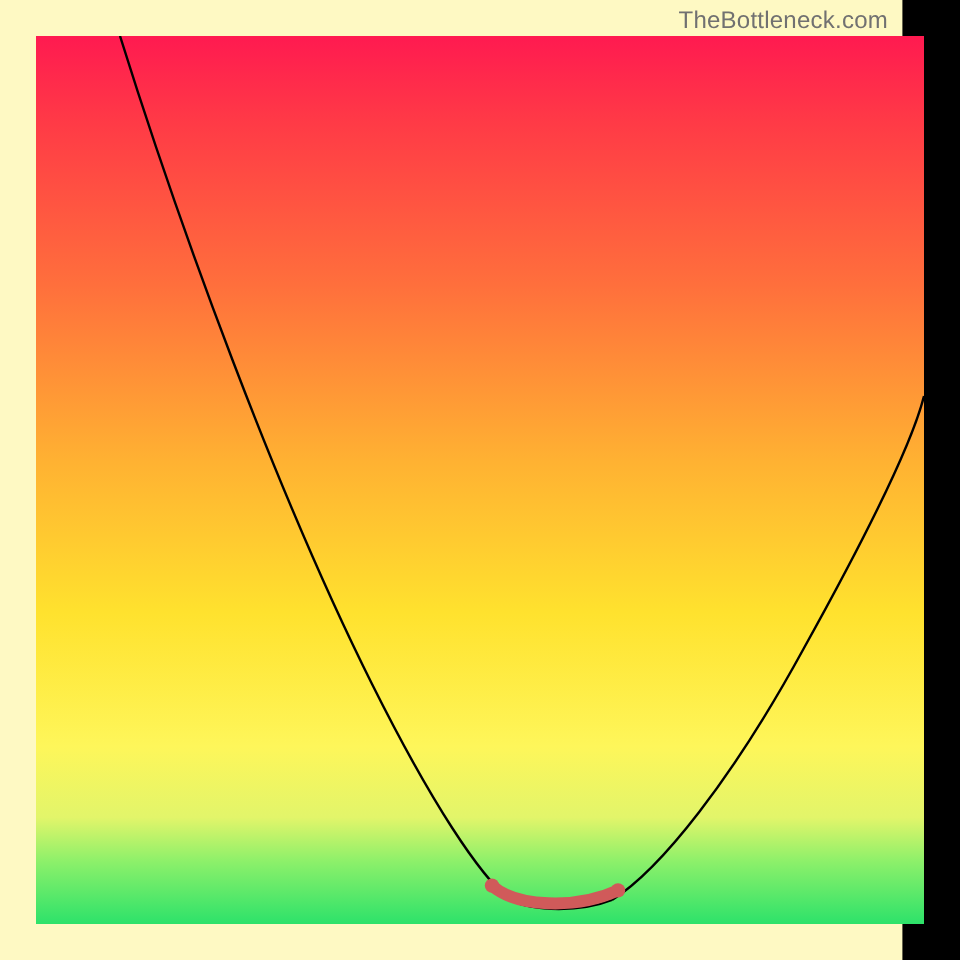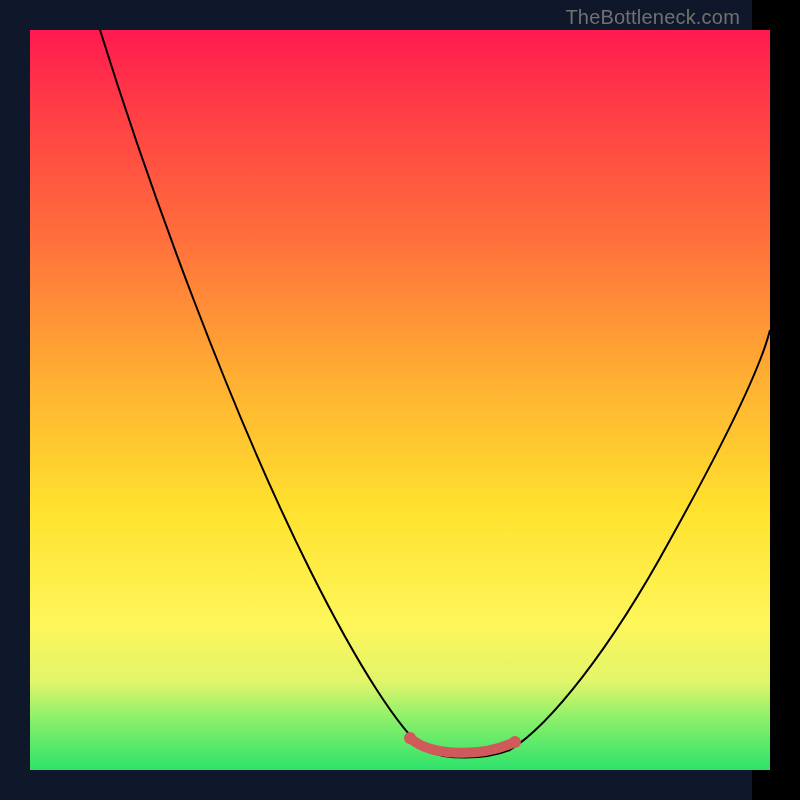--- a/index.html
+++ b/index.html
@@ -10,21 +10,21 @@
     background: #000;
     font-family: Arial, sans-serif;
     overflow: hidden;
   }
   .frame {
     position: absolute;
     left: 0;
     top: 0;
     width: 752px;
     height: 800px;
-    background: #0f172a;
+    background: #fef9c3;
   }
   .plot {
     position: absolute;
     left: 30px;
     top: 30px;
     width: 740px;
     height: 740px;
     
     background: linear-gradient(
       to bottom,

